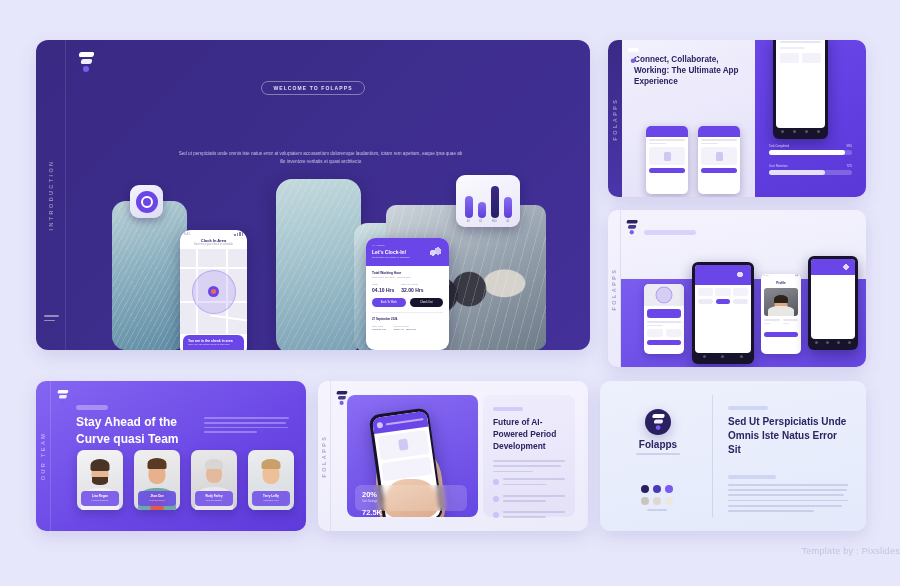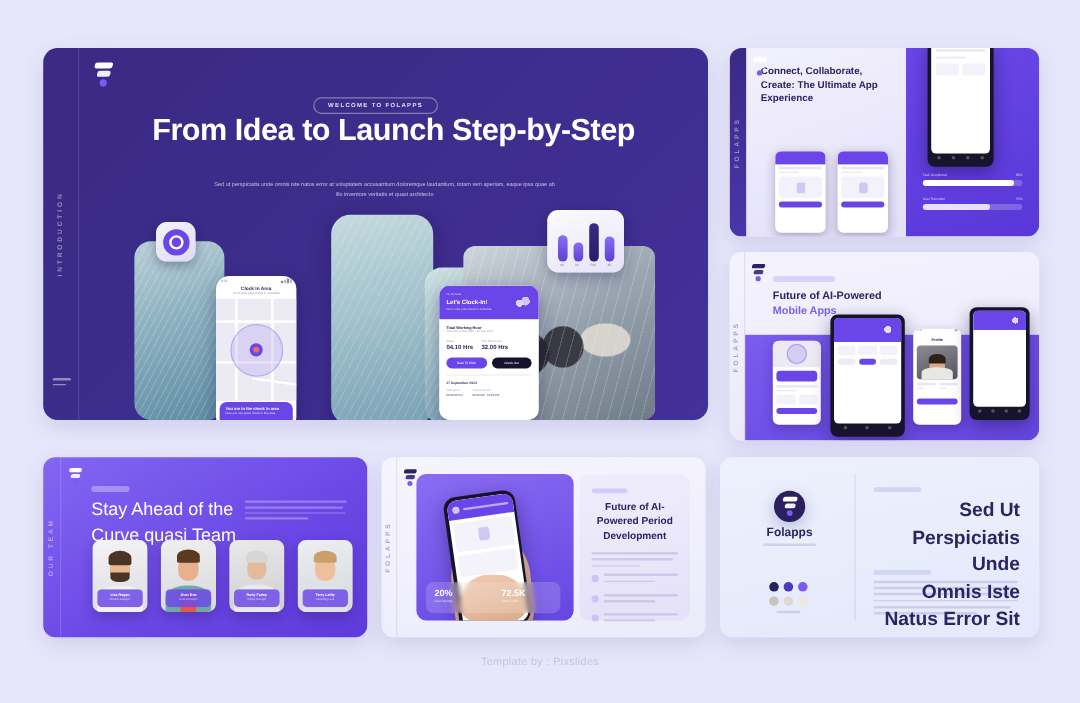--- a/index.html
+++ b/index.html
@@ -198,22 +198,22 @@
            font-weight:700; color:#2c2360; }
   #c3 h2 em { font-style:normal; color:#7c5cf0; }
 
   
   #c4 { left:36px; top:381px; width:270px; height:150px;
         background:linear-gradient(150deg,#8466f2 0%,#6c49e6 55%,#5e3ada 100%); }
   #c4 .rail { position:absolute; left:0; top:0; width:15px; height:100%;
               border-right:1px solid rgba(255,255,255,.14); }
   #c4 .eyebrow { position:absolute; left:40px; top:24px; width:32px; height:4.5px;
                  border-radius:3px; background:rgba(255,255,255,.33); }
-  #c4 h2 { position:absolute; left:40px; top:33px; font-size:15px; line-height:1.45;
-           color:#fff; font-weight:400; }
+  #c4 h2 { position:absolute; left:40px; top:33px; font-size:12px; line-height:1.45;
+           color:#fff; font-weight:700; }
   #c4 .para { position:absolute; left:168px; top:36px; width:85px; }
   .fakeline { height:1.8px; border-radius:2px; background:rgba(255,255,255,.30); margin-bottom:3px; }
 
   .member { position:absolute; width:46px; height:60px; border-radius:7px;
             overflow:hidden; box-shadow:0 4px 10px rgba(30,15,80,.25); }
   .member .bg { position:absolute; inset:0; }
   .member .nameplate { position:absolute; left:4px; right:4px; bottom:4px; height:15px;
                        border-radius:4px; background:rgba(109,74,230,.86);
                        backdrop-filter:blur(2px); padding:3px 2px 0; text-align:center; }
   .member .nameplate b { display:block; font-size:3px; color:#fff; }
@@ -228,36 +228,36 @@
   
   #c5 { left:318px; top:381px; width:270px; height:150px;
         background:linear-gradient(170deg,#f6f5fe,#ecebfa); }
   #c5 .rail { position:absolute; left:0; top:0; width:13px; height:100%;
               border-right:1px solid rgba(90,70,190,.10); }
   #c5 .leftpane { position:absolute; left:29px; top:14px; width:131px; height:122px;
                   border-radius:8px; background:linear-gradient(160deg,#8a6cf4,#6546e2);
                   overflow:hidden; }
   #c5 .rightpane { position:absolute; left:165px; top:14px; width:92px; height:122px;
                    border-radius:8px; background:linear-gradient(170deg,#efedfc,#e4e1f8);
-                   padding:12px 10px;text-align:center; }
+                   padding:12px 10px; }
   #c5 .eyebrow { width:30px; height:4px; border-radius:3px; background:#d3ccf8; }
   #c5 h2 { font-size:8.4px; line-height:1.4; font-weight:700; color:#2c2360; margin-top:6px; }
   .dotline { display:flex; align-items:flex-start; gap:4px; margin-top:6px; }
   .dotline .dot { width:6px; height:6px; border-radius:50%; background:#ccc3f6; flex:none; margin-top:1px; }
   .dotline .txt { flex:1; }
 
   .handphone { position:absolute; width:60px; height:112px; border-radius:10px;
                background:#17132c; padding:2.5px; transform:rotate(-8deg);
                box-shadow:0 6px 16px rgba(20,10,60,.4); }
   .handphone .scr { background:#fff; border-radius:8px; height:100%; overflow:hidden; }
   .hand { position:absolute; border-radius:40% 40% 28% 28%;
           background:linear-gradient(160deg,#f0cdb4,#dba98a); }
 
   .statbox { position:absolute; border-radius:6px; background:rgba(255,255,255,.17);
-             backdrop-filter:blur(2px); display:flex; }
+             backdrop-filter:blur(2px); display:flex;flex-direction:column; }
   .statbox .s { flex:1; padding:5px 0 0 7px; }
   .statbox .s b { display:block; font-size:7.5px; color:#fff; font-weight:700; }
   .statbox .s span { display:block; font-size:2.6px; color:rgba(255,255,255,.72); margin-top:1px; }
 
   
   #c6 { left:600px; top:381px; width:266px; height:150px;
         background:linear-gradient(170deg,#edf1fd,#e4e9fb); }
   #c6 .divider { position:absolute; left:112px; top:14px; bottom:14px; width:1px;
                  background:rgba(60,50,140,.12); }
   #c6 .logo-circle { position:absolute; left:45px; top:28px; width:26px; height:26px;
@@ -266,29 +266,29 @@
                      box-shadow:0 4px 12px rgba(40,30,110,.25); }
   #c6 .brand { position:absolute; left:20px; top:58px; width:76px; text-align:center;
                font-size:10px; font-weight:700; color:#2c2360; }
   #c6 .brandsub { position:absolute; left:20px; top:72px; width:76px; text-align:center; }
   #c6 .swatches { position:absolute; left:41px; top:104px; }
   #c6 .swatches .row { display:flex; gap:4px; margin-bottom:4px; }
   #c6 .swatches .sw { width:8px; height:8px; border-radius:50%; }
   #c6 .swlbl { text-align:center; margin-top:2px; }
   #c6 .eyebrow { position:absolute; left:128px; top:25px; width:40px; height:4px;
                  border-radius:3px; background:#cfd6f2; }
-  #c6 h2 { position:absolute; left:128px; top:34px; right:16px; font-size:16px;
-           line-height:1.42; font-weight:700; color:#2c2360;text-align:right; }
+  #c6 h2 { position:absolute; left:128px; top:34px; right:16px; font-size:10px;
+           line-height:1.42; font-weight:700; color:#2c2360; }
   #c6 .lorem-h { position:absolute; left:128px; top:94px; width:48px; height:3.5px;
                  border-radius:2px; background:#cfd6f2; }
   #c6 .lorem-b { position:absolute; left:128px; top:103px; right:18px; }
   .fakeline.d { background:rgba(70,60,150,.16); height:1.8px; margin-bottom:3.4px; }
 
   
-  #footer { position:absolute; left:0; right:0; top:546px; text-align:center;
+  #footer { position:absolute; left:0; right:0; top:546px; text-align:right;
             font-size:9px; color:#c3c3e2; letter-spacing:.3px; }
 </style>
 </head>
 <body>
 
 <div class="stage">
 
   <div class="card" id="hero">
     <div class="rail">
       <div class="vlabel">INTRODUCTION</div>
@@ -304,21 +304,21 @@
           <span class="b2"></span>
           <span class="dot"></span>
       </div>
     </div>
 
     <div class="pill-row">
       <span class="badge-pill">WELCOME TO FOLAPPS</span>
     </div>
 
     <h1>
-      <span>From Idea to Launch Step-by-Step</span><br>
+      <br>
     </h1>
 
     <div class="sub">
       <span>Sed ut perspiciatis unde omnis iste natus error at voluptatem accusantium doloremque laudantium,</span>
       <span>totam rem aperiam, eaque ipsa quae ab illo inventore veritatis et quasi architecto</span>
     </div>
 
     <div class="hero-art">
 
       <div class="ph glass" style="left:46px; top:26px; width:75px; height:149px;">
@@ -433,21 +433,21 @@
     </div>
   </div>
 
   <div class="card" id="c2">
     <div class="rail">
       <div class="vlabel">FOLAPPS</div>
     </div>
 
     <div class="leftpane">
 
-      <h2>Connect, Collaborate, Create: The Ultimate App Experience</h2>
+      <h2>Connect, Collaborate, Working: The Ultimate App Experience</h2>
 
       <div class="minphone" style="left:24px; top:86px; width:42px; height:68px;">
         <div class="hd"></div>
         <div class="ln"></div>
           <div class="ln s"></div>
         <div class="box">
             <i></i>
           </div>
         <div class="cta"></div>
       </div>
@@ -523,24 +523,20 @@
     </div>
     <div style="position:absolute;left:18px;top:10px">
       <div class="logo-f dark" style="transform:scale(.72);transform-origin:0 0">
         <span class="b1"></span>
           <span class="b2"></span>
           <span class="dot" style="background:#7c5cf0"></span>
       </div>
     </div>
 
     <div class="eyebrow"></div>
-    <h2>
-      <span>Future of AI-Powered</span><br>
-      <em>Mobile Apps</em>
-    </h2>
 
     <div class="minphone" style="left:36px; top:74px; width:40px; height:70px;">
       <div style="height:22px;background:#eceaf3;position:relative">
         <div style="position:absolute;left:50%;top:50%;transform:translate(-50%,-50%);width:17px;height:17px;border-radius:50%;background:rgba(124,92,240,.2);border:1px solid rgba(124,92,240,.4)"></div>
       </div>
       <div style="margin:3px;height:9px;border-radius:3px;background:#6a46e8"></div>
       <div class="ln"></div>
         <div class="ln s"></div>
       <div style="display:flex;gap:3px;margin:3px">
         <div style="flex:1;height:8px;border-radius:2px;background:#f3f2fa"></div>

